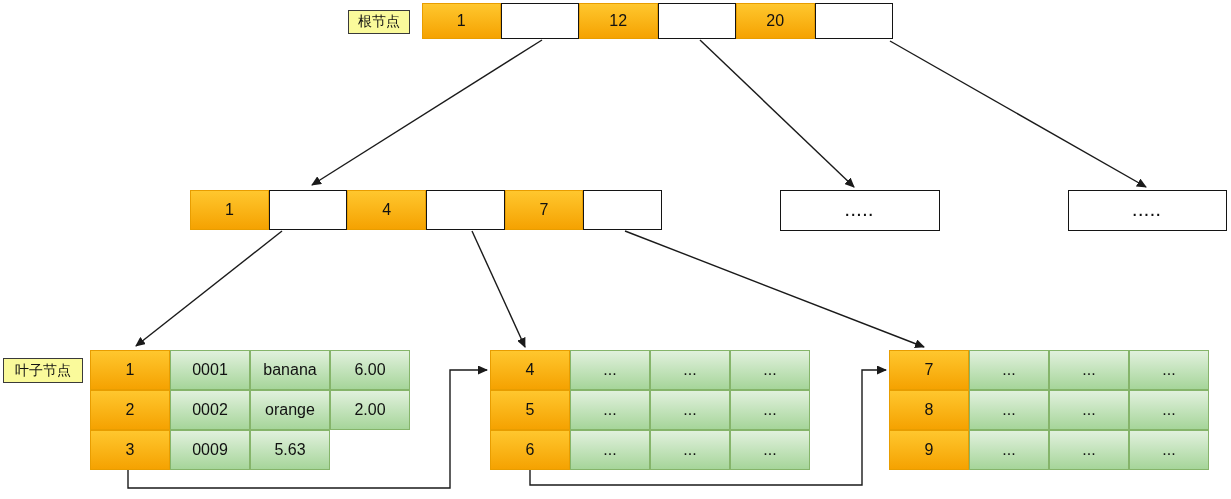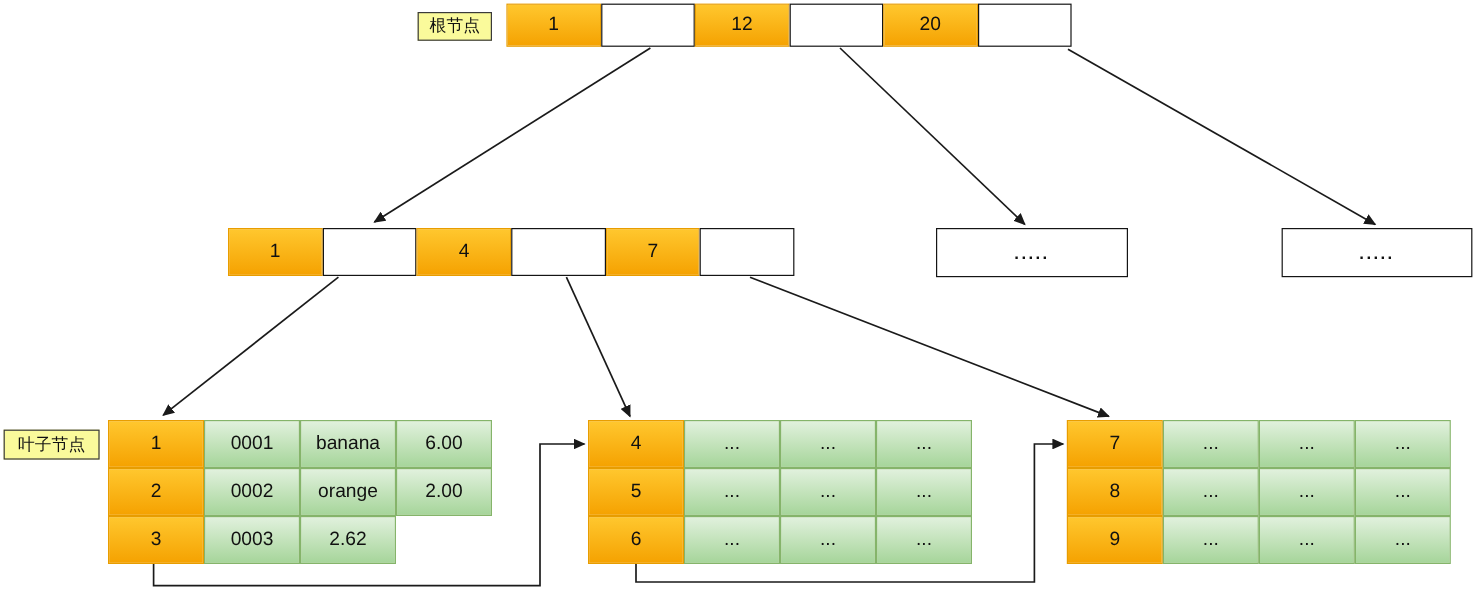--- a/index.html
+++ b/index.html
@@ -117,22 +117,22 @@
       <div class="cell val">6.00</div>
     </div>
     <div class="leaf-row">
       <div class="cell key">2</div>
       <div class="cell val">0002</div>
       <div class="cell val">orange</div>
       <div class="cell val">2.00</div>
     </div>
     <div class="leaf-row">
       <div class="cell key">3</div>
-      <div class="cell val">0003</div>
-      <div class="cell val">2.62</div>
+      <div class="cell val">0009</div>
+      <div class="cell val">5.63</div>
     </div>
   </div>
 
   <div class="leaf" style="left:490px;top:350px">
     <div class="leaf-row">
       <div class="cell key">4</div>
       <div class="cell val">...</div>
       <div class="cell val">...</div>
       <div class="cell val">...</div>
     </div>

